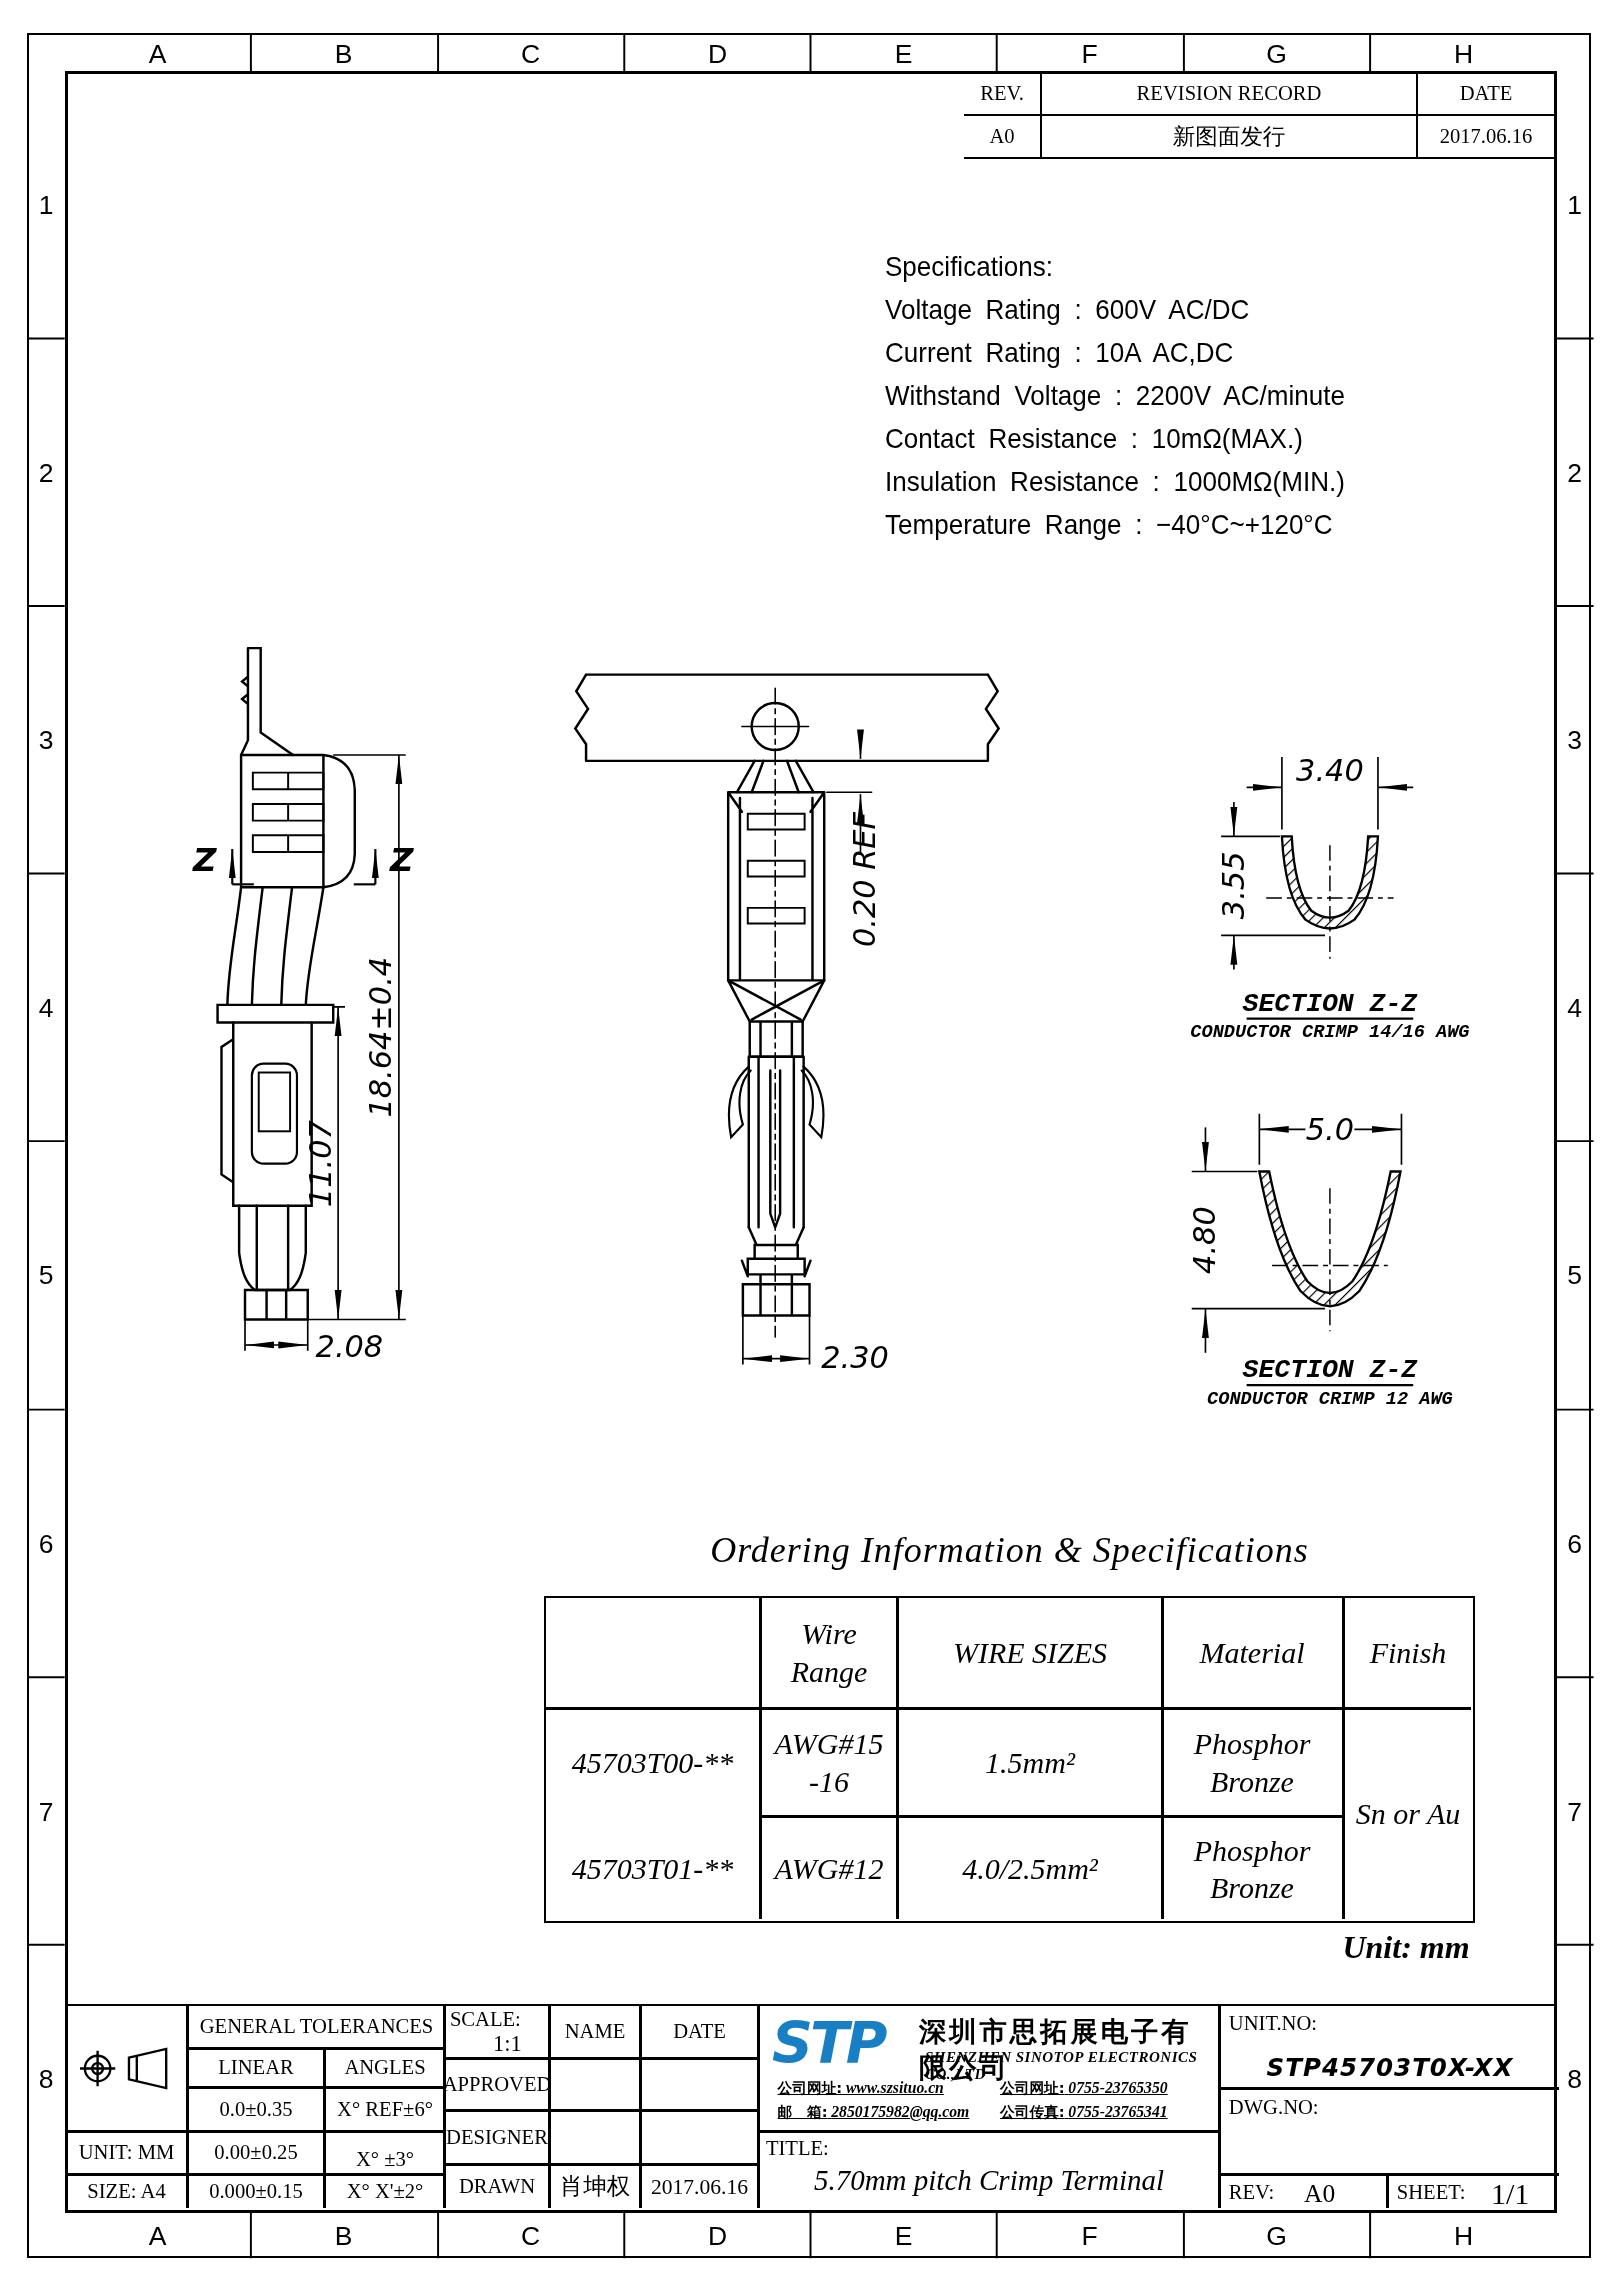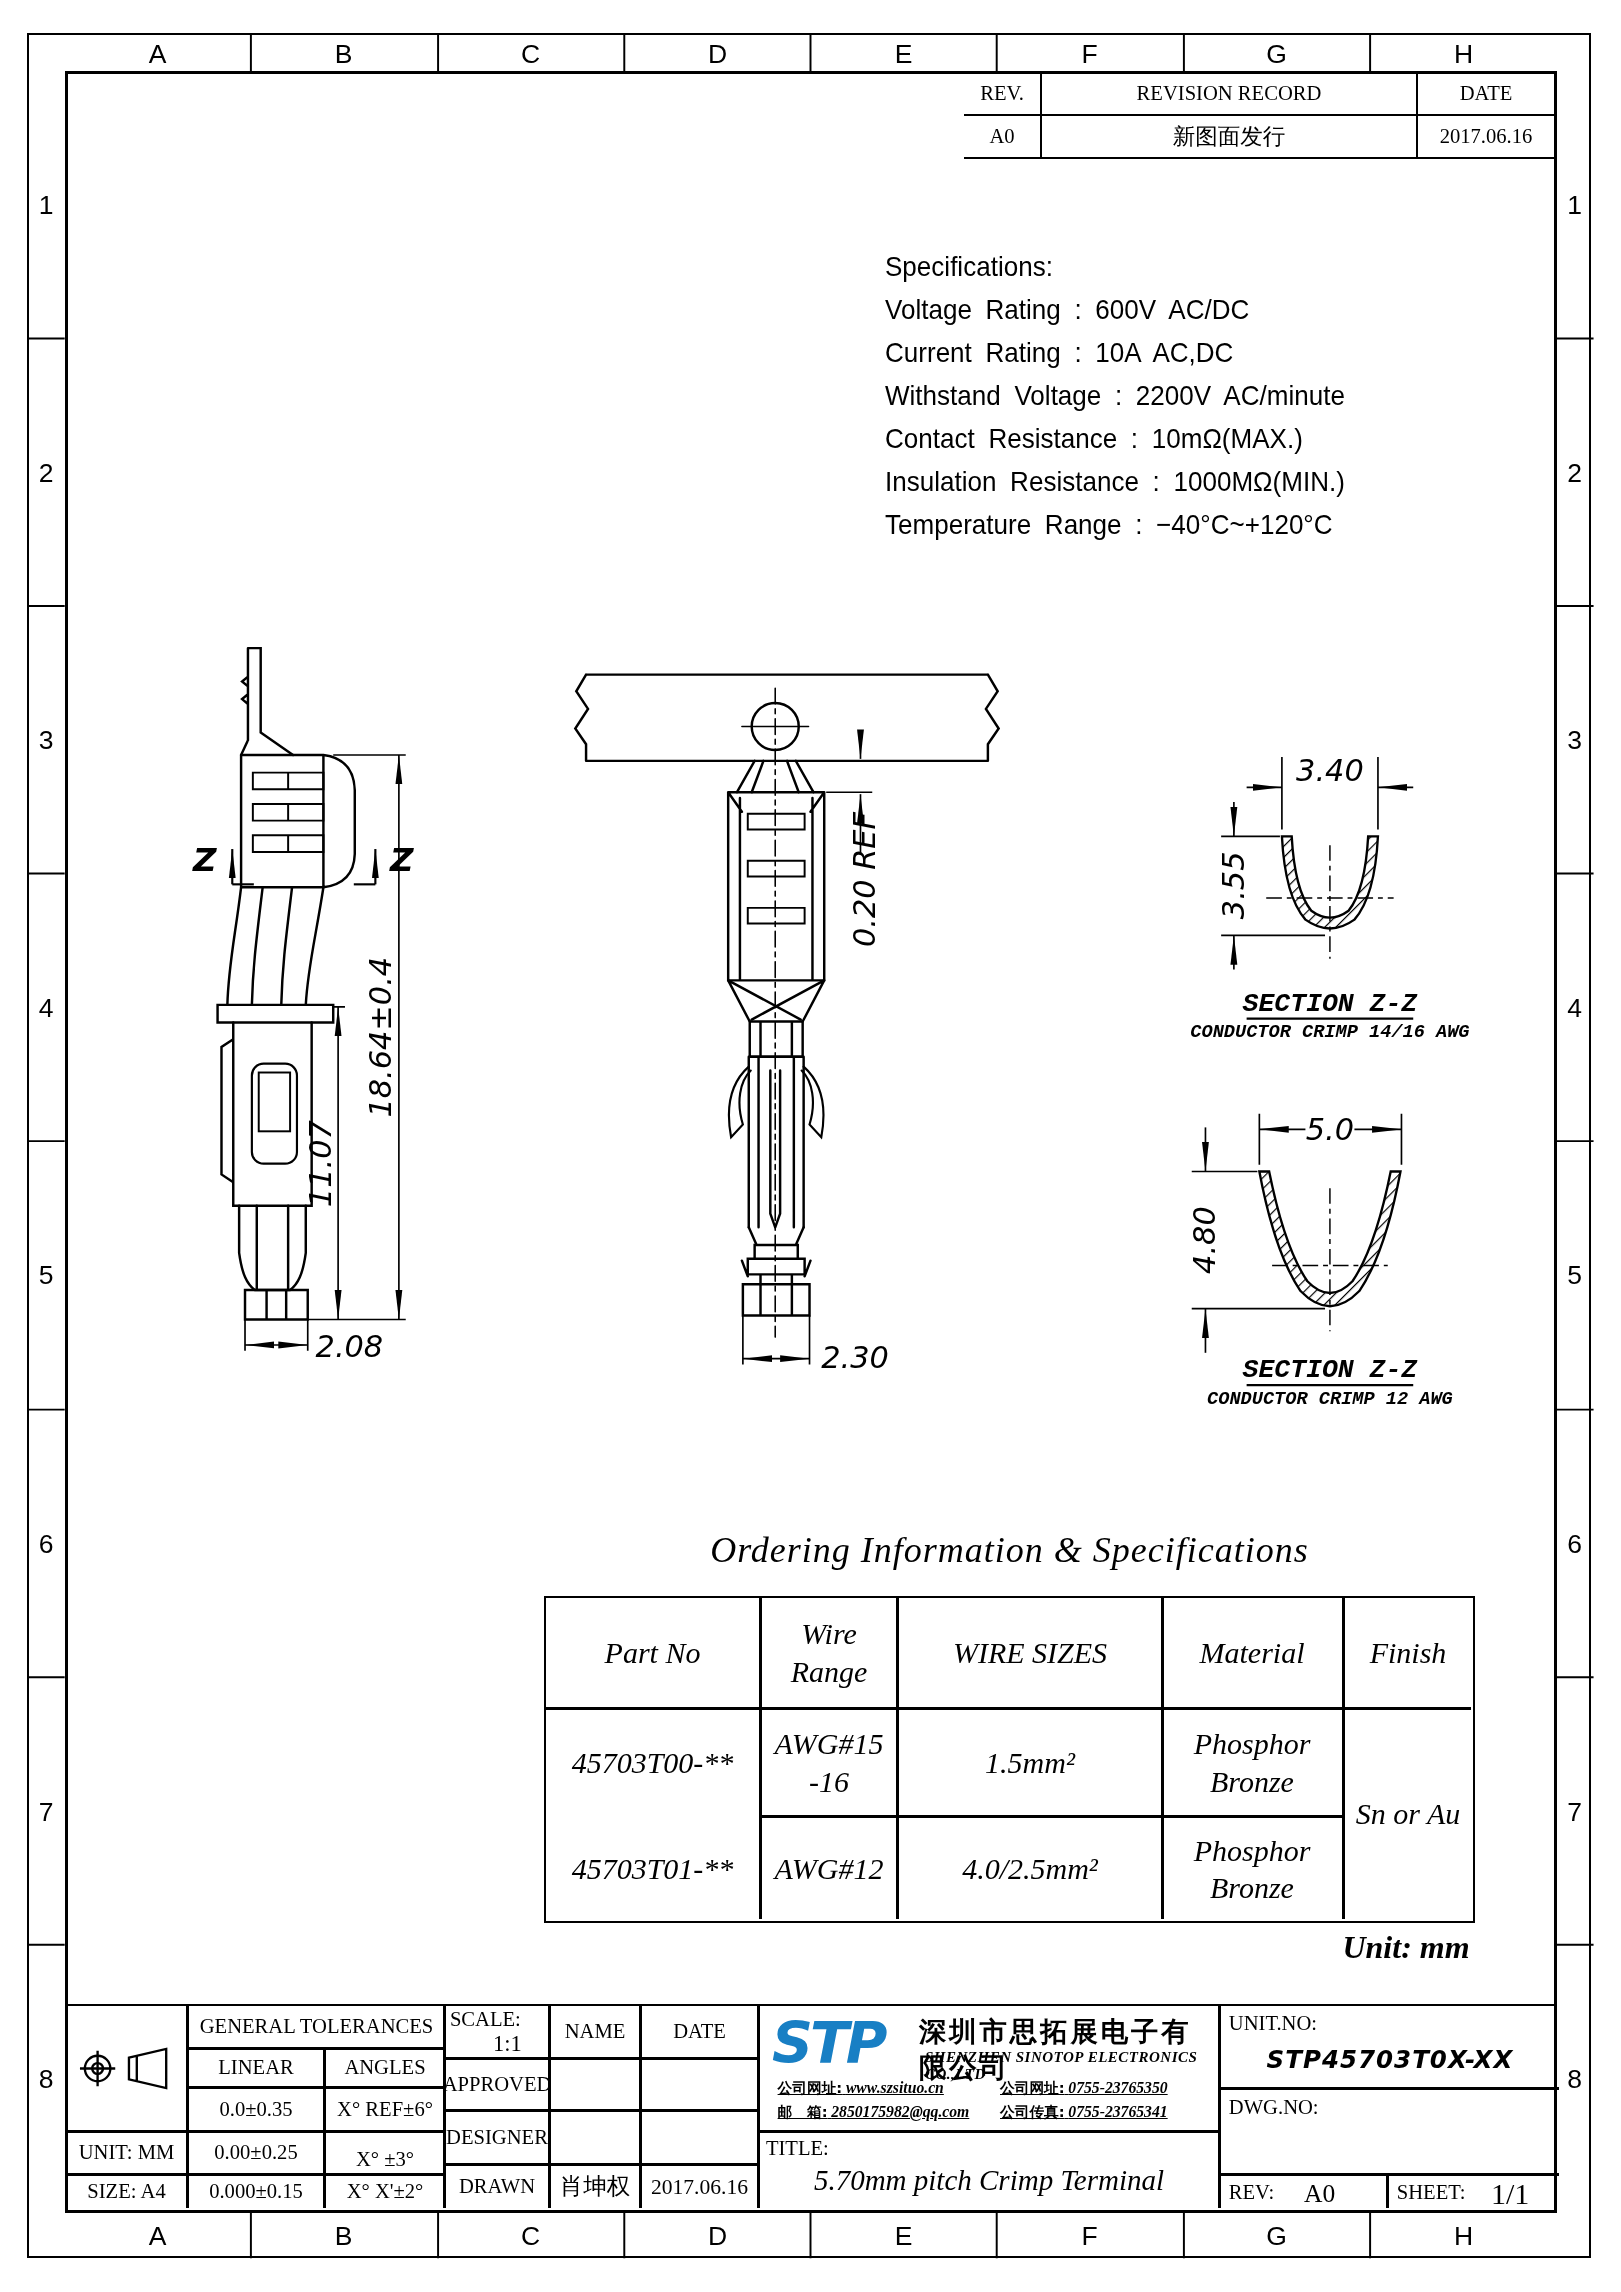--- a/index.html
+++ b/index.html
@@ -40,21 +40,21 @@
       font-family:"Liberation Serif",serif;font-size:20.6px;}
   .tb .cell{line-height:1.15;}
   .lbl-tl{position:absolute;font-size:20.6px;}
   .stp{font-family:"DejaVu Sans",sans-serif;}
   .cnname{font-family:"DejaVu Sans",sans-serif;font-weight:bold;font-size:27.4px;letter-spacing:2.9px;}
   .enname{font-family:"Liberation Serif",serif;font-weight:bold;font-style:italic;font-size:15px;letter-spacing:0.5px;}
   .contact{font-size:14.7px;text-decoration:underline;}
   .contact b{font-family:"DejaVu Sans",sans-serif;}
   .contact i{font-style:italic;font-weight:bold;font-family:"Liberation Serif",serif;font-size:15.7px;}
   .titleval{font-family:"Liberation Serif",serif;font-style:italic;font-size:29px;}
-  .partval{font-family:"DejaVu Sans",sans-serif;font-style:italic;font-weight:bold;font-size:24.5px;letter-spacing:1px;}
+  .partval{font-family:"DejaVu Sans",sans-serif;font-style:italic;font-weight:bold;font-size:24.5px;letter-spacing:1px;margin-top:8px;}
   
   .dimtxt{font:italic 31px "DejaVu Sans",sans-serif;fill:#000;}
   .ztxt{font:italic bold 33px "DejaVu Sans",sans-serif;fill:#000;}
   .secttitle{font:italic bold 27px "Liberation Mono",monospace;fill:#000;}
   .sectsub{font:italic bold 19px "Liberation Mono",monospace;fill:#000;}
   .dim2{marker-start:url(#arr);marker-end:url(#arr);}
   .dimE{marker-end:url(#arr);}
   .dimS{marker-start:url(#arr);}
 </style>
 </head>
@@ -222,21 +222,20 @@
   </svg>
 
   <div class="ordtitle">Ordering Information &amp; Specifications</div>
   <div class="ordt">
     <div class="vl" style="left:213px;top:0;width:2.9px;height:321px"></div>
     <div class="vl" style="left:350px;top:0;width:2.9px;height:321px"></div>
     <div class="vl" style="left:615px;top:0;width:2.9px;height:321px"></div>
     <div class="vl" style="left:796px;top:0;width:2.9px;height:321px"></div>
     <div class="hl" style="left:0;top:109px;width:925px;height:2.9px"></div>
     <div class="hl" style="left:213px;top:217px;width:586px;height:2.9px"></div>
-    <div class="cell" style="left:0;top:0;width:213px;height:109px">Part No</div>
     <div class="cell" style="left:216px;top:0;width:134px;height:109px">
       <span>Wire</span>
       <span>Range</span>
     </div>
     <div class="cell" style="left:617px;top:0;width:178px;height:109px">Material</div>
     <div class="cell" style="left:353px;top:0;width:262px;height:109px">WIRE SIZES</div>
     <div class="cell" style="left:799px;top:0;width:126px;height:109px">Finish</div>
     <div class="cell" style="left:0;top:112px;width:213px;height:105px">45703T00-**</div>
     <div class="cell" style="left:216px;top:112px;width:134px;height:105px">
       <span>AWG#15</span>

